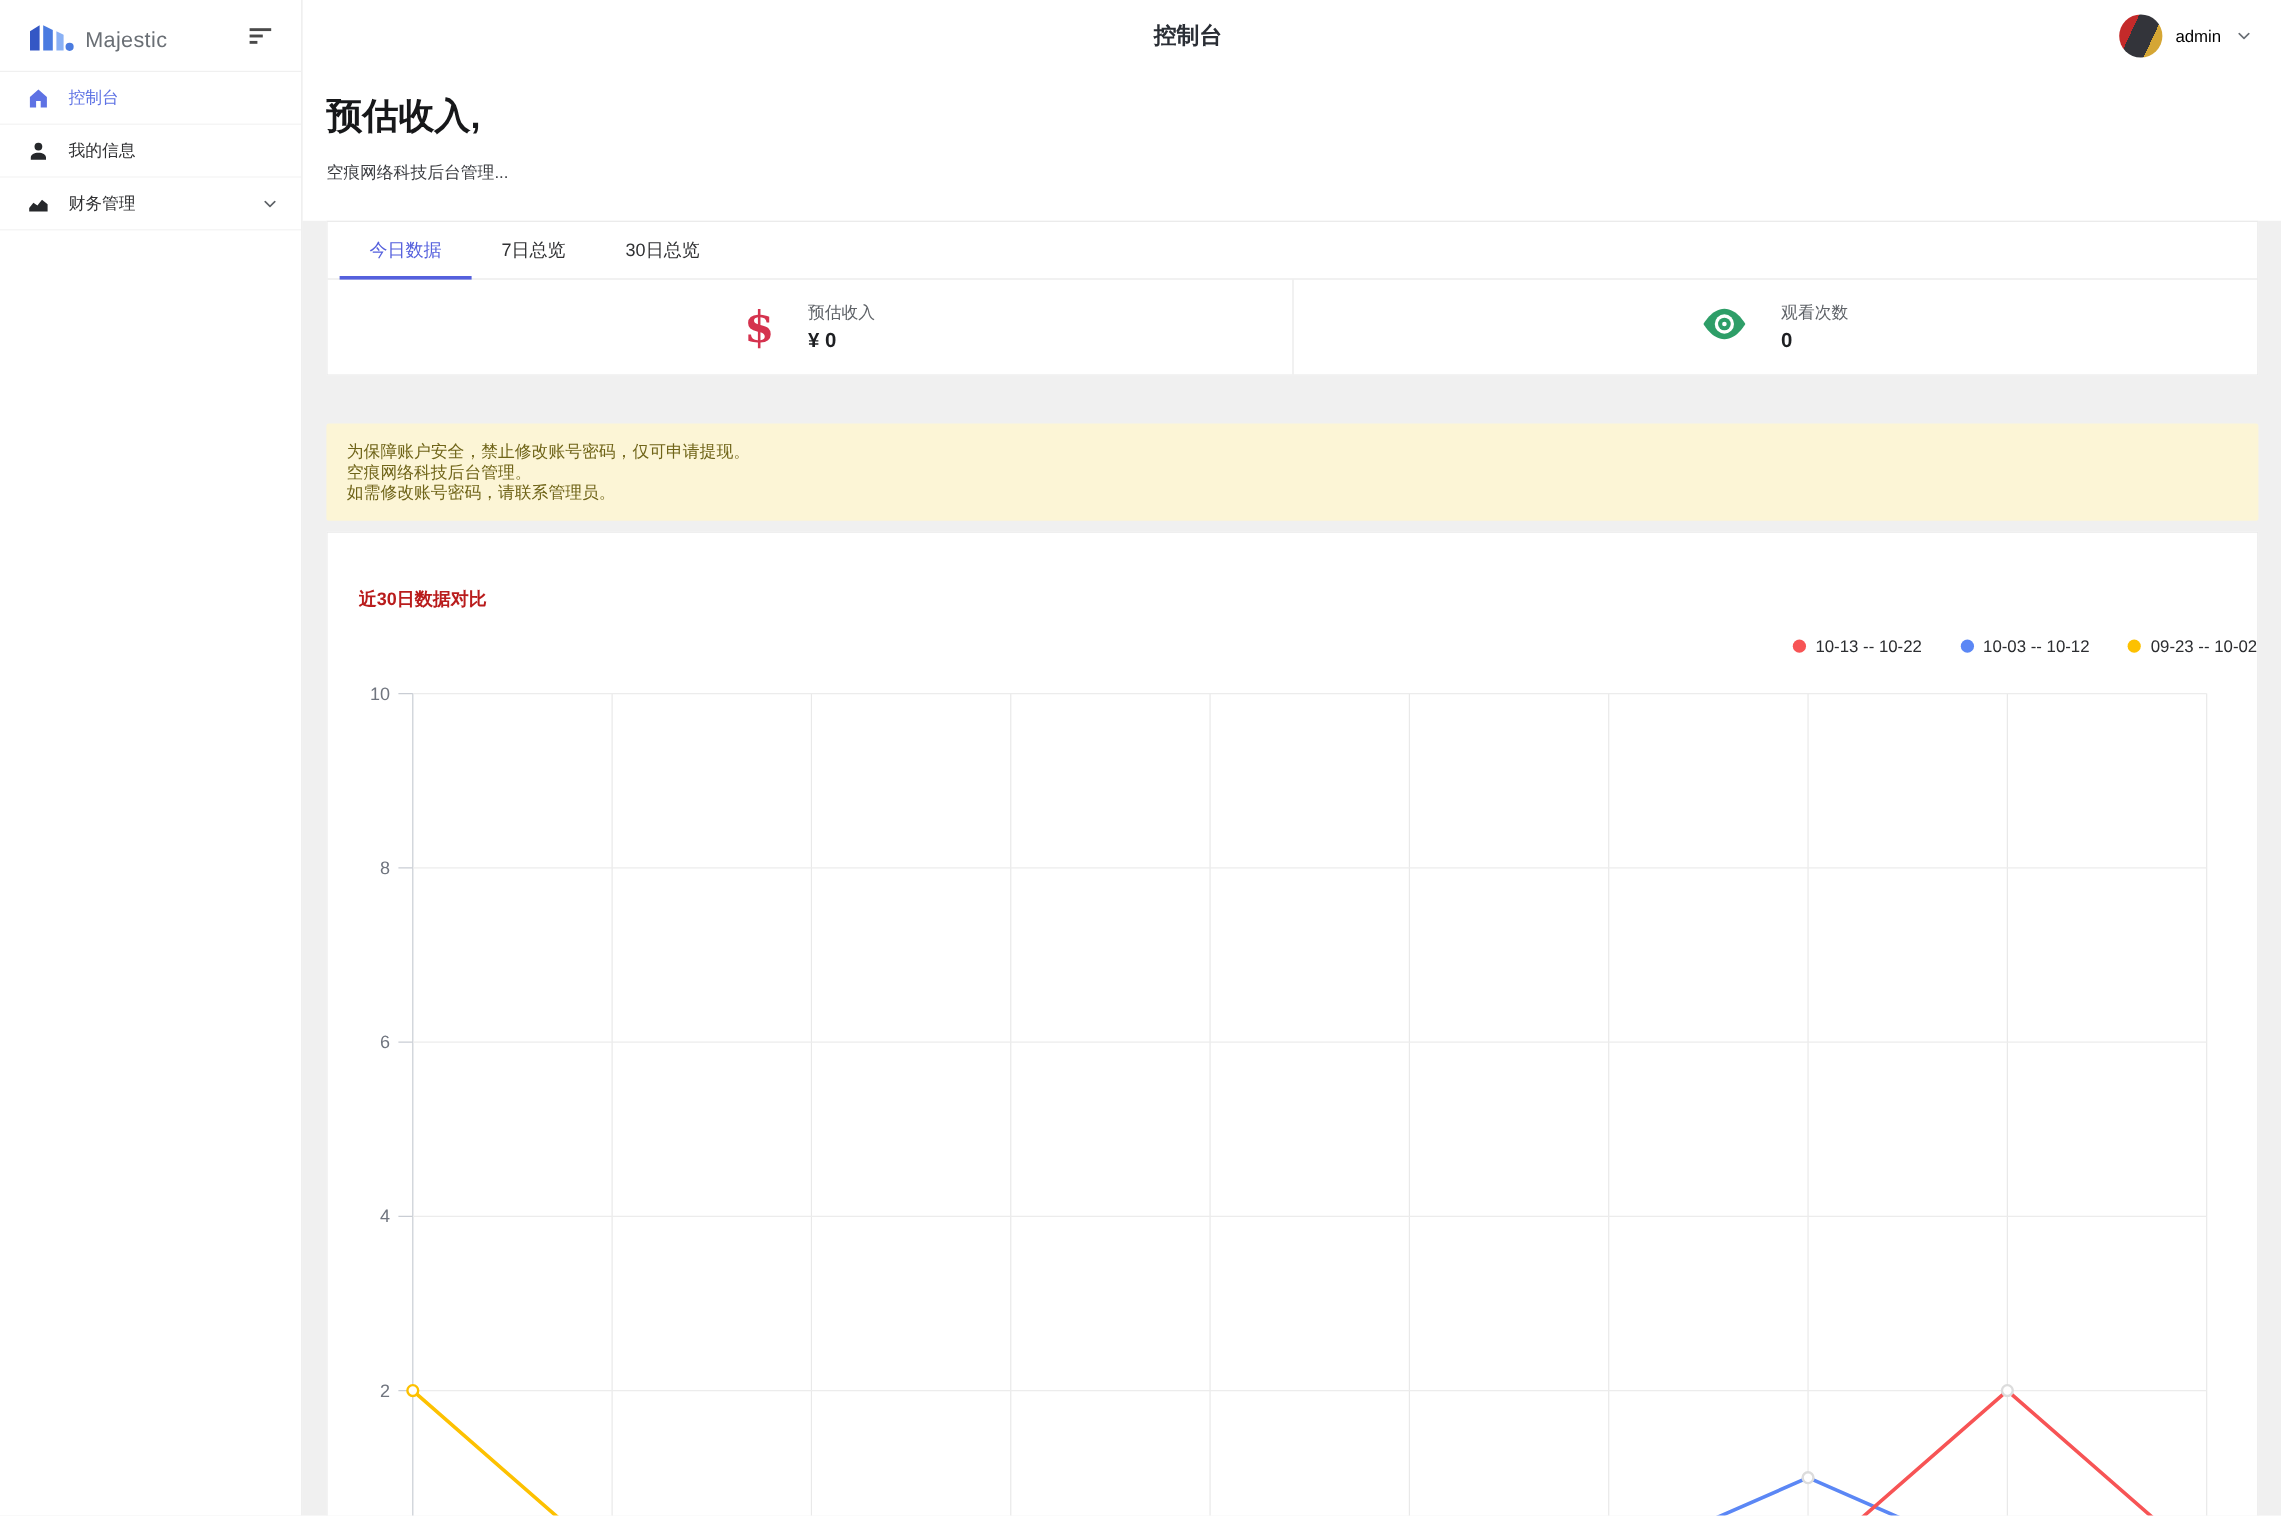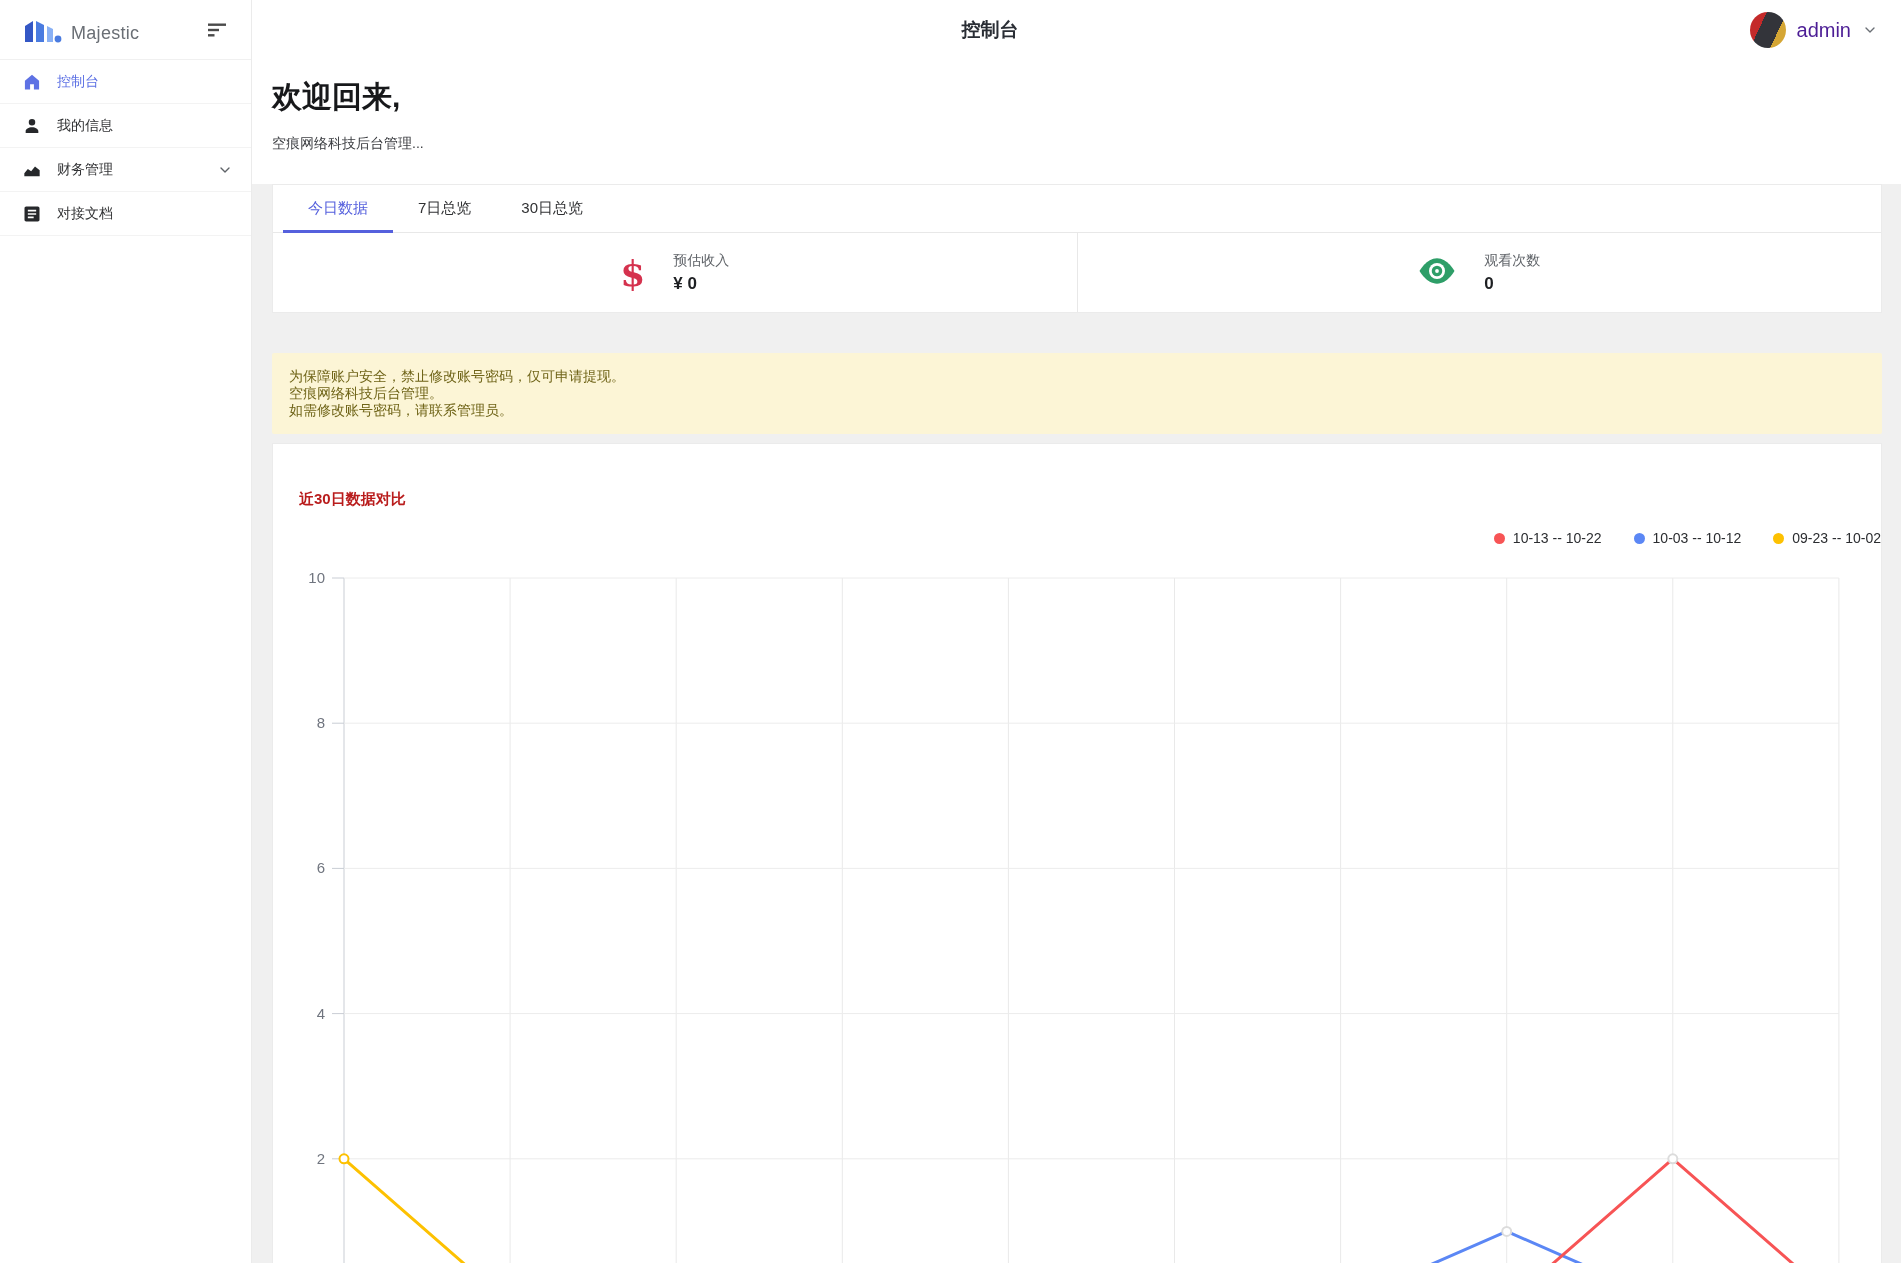--- a/index.html
+++ b/index.html
@@ -18,21 +18,21 @@
   .menu-item .mi-icon svg { width:20px; height:20px; }
   .menu-item.active, .menu-item.active .mi-icon { color:#5e72e4; }
   .menu-item .mi-chevron { margin-left:auto; color:#5f6368; display:flex; }
   .menu-item .mi-chevron svg { width:16px; height:16px; }
 
   
   .header { position:absolute; left:252px; right:0; top:0; height:60px; background:#fff; z-index:2; }
   .header-title { position:absolute; left:738px; top:50%; transform:translate(-50%,-50%); font-size:19px; font-weight:bold; color:#2a2e35; }
   .user { position:absolute; right:23px; top:0; height:60px; display:flex; align-items:center; gap:11px; cursor:pointer; }
   .avatar { width:36px; height:36px; border-radius:50%; background:linear-gradient(115deg,#c42a2a 0 32%,#33343a 32% 70%,#d5a634 70%); }
-  .user-name { font-size:20px; color:#4c1d95; }
+  .user-name { font-size:14px; color:#000000; }
   .user-chevron { color:#6a6f75; display:flex; }
 
   
   .main { position:absolute; left:252px; top:60px; right:0; bottom:0; }
   .welcome { background:#fff; height:124px; padding:17px 0 0 20px; }
   .welcome h1 { font-size:30px; font-weight:bold; color:#17181a; }
   .welcome p { margin-top:17px; font-size:14px; color:#3c3e42; }
   .content { padding:0 19px 0 20px; }
 
   
@@ -109,47 +109,39 @@
               <path d="M2.8 19.5h18.4v-7.2l-5.6-4.6-4.6 5.7-4-2.6-4.2 5.2z"></path>
             </svg>
           </span>
           <span>财务管理</span>
           <span class="mi-chevron">
             <svg viewBox="0 0 24 24">
               <path d="M6 9l6 6 6-6" fill="none" stroke="currentColor" stroke-width="2" stroke-linecap="round" stroke-linejoin="round"></path>
             </svg>
           </span>
         </div>
-        <div class="menu-item">
-          <span class="mi-icon">
-            <svg viewBox="0 0 24 24" fill="currentColor">
-              <path d="M19 3H5c-1.1 0-2 .9-2 2v14c0 1.1.9 2 2 2h14c1.1 0 2-.9 2-2V5c0-1.1-.9-2-2-2zm-5 14H7v-2h7v2zm3-4H7v-2h10v2zm0-4H7V7h10v2z"></path>
-            </svg>
-          </span>
-          <span>对接文档</span>
-        </div>
       </nav>
   </aside>
 
   <header class="header">
     <div class="header-title">控制台</div>
     <div class="user">
       <span class="avatar"></span>
       <span class="user-name">admin</span>
       <span class="user-chevron">
         <svg width="16" height="16" viewBox="0 0 24 24">
             <path d="M6 9l6 6 6-6" fill="none" stroke="currentColor" stroke-width="2" stroke-linecap="round" stroke-linejoin="round"></path>
           </svg>
       </span>
     </div>
   </header>
 
   <main class="main">
     <section class="welcome">
-      <h1>欢迎回来,</h1>
+      <h1>预估收入,</h1>
       <p>空痕网络科技后台管理...</p>
     </section>
 
     <div class="content">
       <section class="tabs-card">
         <div class="tab-row" id="tabs">
             <div class="tab active">今日数据</div>
             <div class="tab">7日总览</div>
             <div class="tab">30日总览</div>
           </div>

